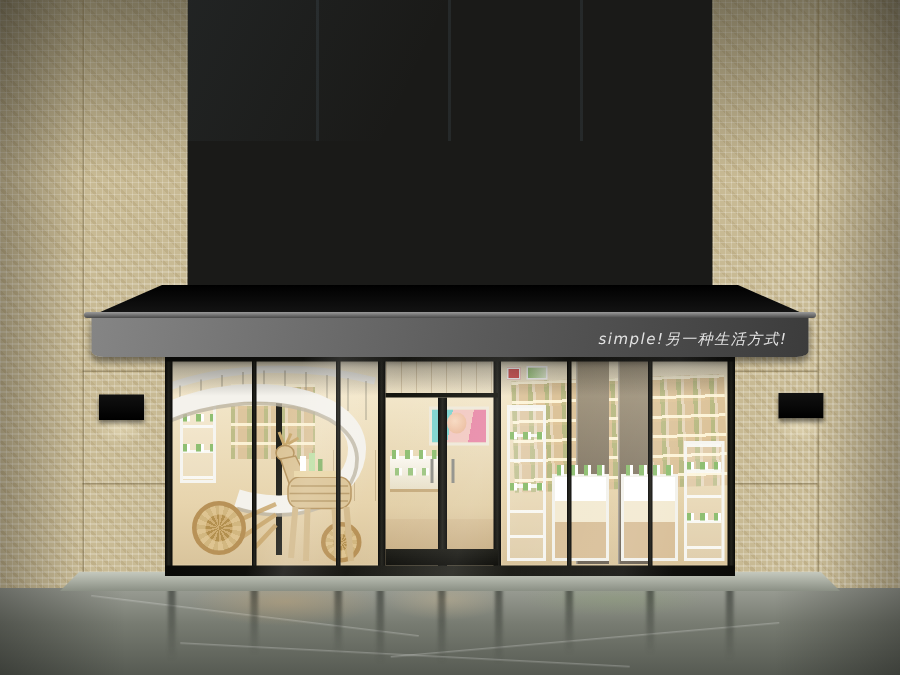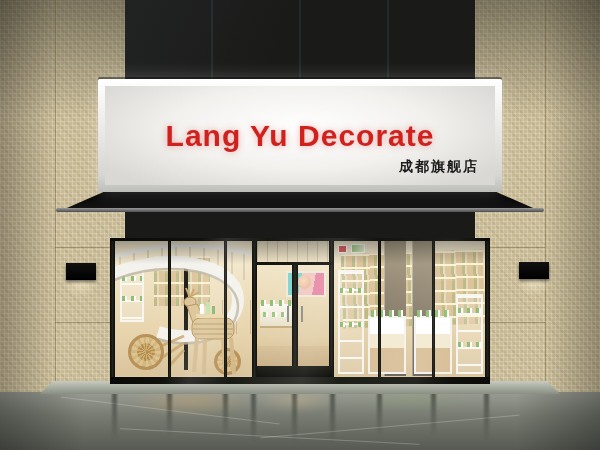--- a/index.html
+++ b/index.html
@@ -261,21 +261,18 @@
     <div class="streak" style="left:330px;top:0;height:50px;"></div>
     <div class="streak" style="left:377px;top:0;height:44px;"></div>
     <div class="streak" style="left:431px;top:0;height:44px;"></div>
     <div class="streak" style="left:484px;top:0;height:48px;"></div>
     <div id="floor-vignette"></div>
   </div>
   <div id="threshold"></div>
 
   <div id="awning-canopy"></div>
   <div id="awning-molding"></div>
-
-  <div id="sign">
-    <div id="sign-panel">
-      <span id="sign-title">Lang Yu Decorate</span>
-      <span id="sign-subtitle">成都旗舰店</span>
-    </div>
+  <div id="awning-valance">
+    <span id="awning-slogan">simple!另一种生活方式!</span>
   </div>
 
+
 </div>
 
 </body></html>

